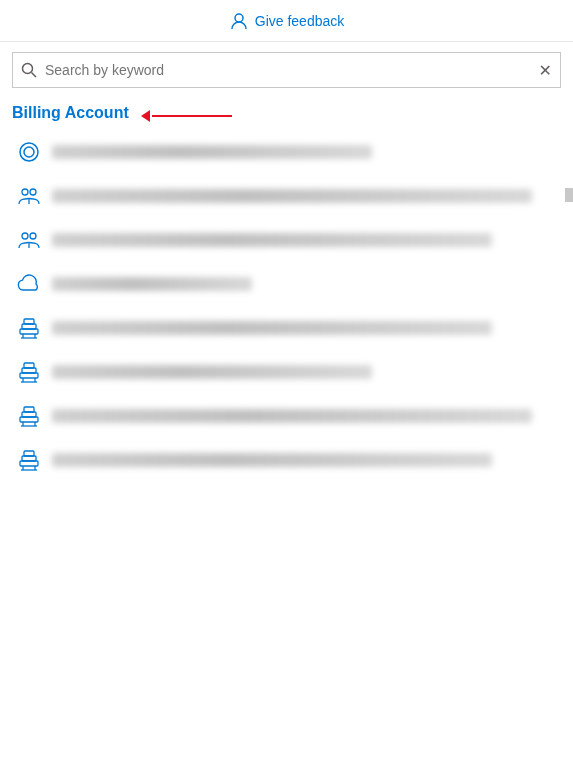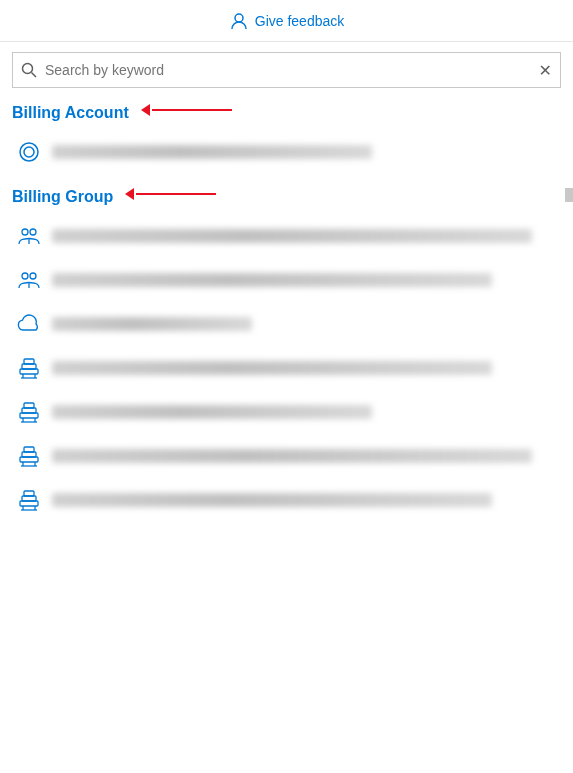--- a/index.html
+++ b/index.html
@@ -73,21 +73,21 @@
 
     
     .content {
       padding: 0 12px;
       position: relative;
     }
 
     
     .section-header {
       display: flex;
-      align-items: flex-start;
+      align-items: flex-end;
       margin-top: 16px;
       margin-bottom: 10px;
     }
 
     .section-title {
       color: #0078d4;
       font-size: 16px;
       font-weight: 600;
     }
 
@@ -191,27 +191,20 @@
   <div class="list-item">
     <div class="item-icon">
       <svg width="22" height="22" viewBox="0 0 22 22" fill="none">
         <circle cx="11" cy="11" r="9" stroke="#0078d4" stroke-width="1.5" fill="none"></circle>
         <circle cx="11" cy="11" r="5" stroke="#0078d4" stroke-width="1.5" fill="none"></circle>
       </svg>
     </div>
     <div class="blur-bar medium"></div>
   </div>
 
-  <div class="section-header">
-    <span class="section-title">Billing Group</span>
-    <div class="arrow">
-      <div class="arrow-head"></div>
-      <div class="arrow-line"></div>
-    </div>
-  </div>
 
   <div class="list-item">
     <div class="item-icon">
       <svg width="24" height="24" viewBox="0 0 24 24" fill="none">
         <circle cx="8" cy="8" r="3" stroke="#0078d4" stroke-width="1.3" fill="none"></circle>
         <circle cx="16" cy="8" r="3" stroke="#0078d4" stroke-width="1.3" fill="none"></circle>
         <path d="M2 20c0-3 2.7-5 6-5" stroke="#0078d4" stroke-width="1.3" fill="none"></path>
         <path d="M16 15c3.3 0 6 2 6 5" stroke="#0078d4" stroke-width="1.3" fill="none"></path>
         <path d="M8 15c0 0 1.8-.5 4-.5s4 .5 4 .5" stroke="#0078d4" stroke-width="1.3" fill="none"></path>
         <path d="M12 14.5V20" stroke="#0078d4" stroke-width="1.3" fill="none"></path>

